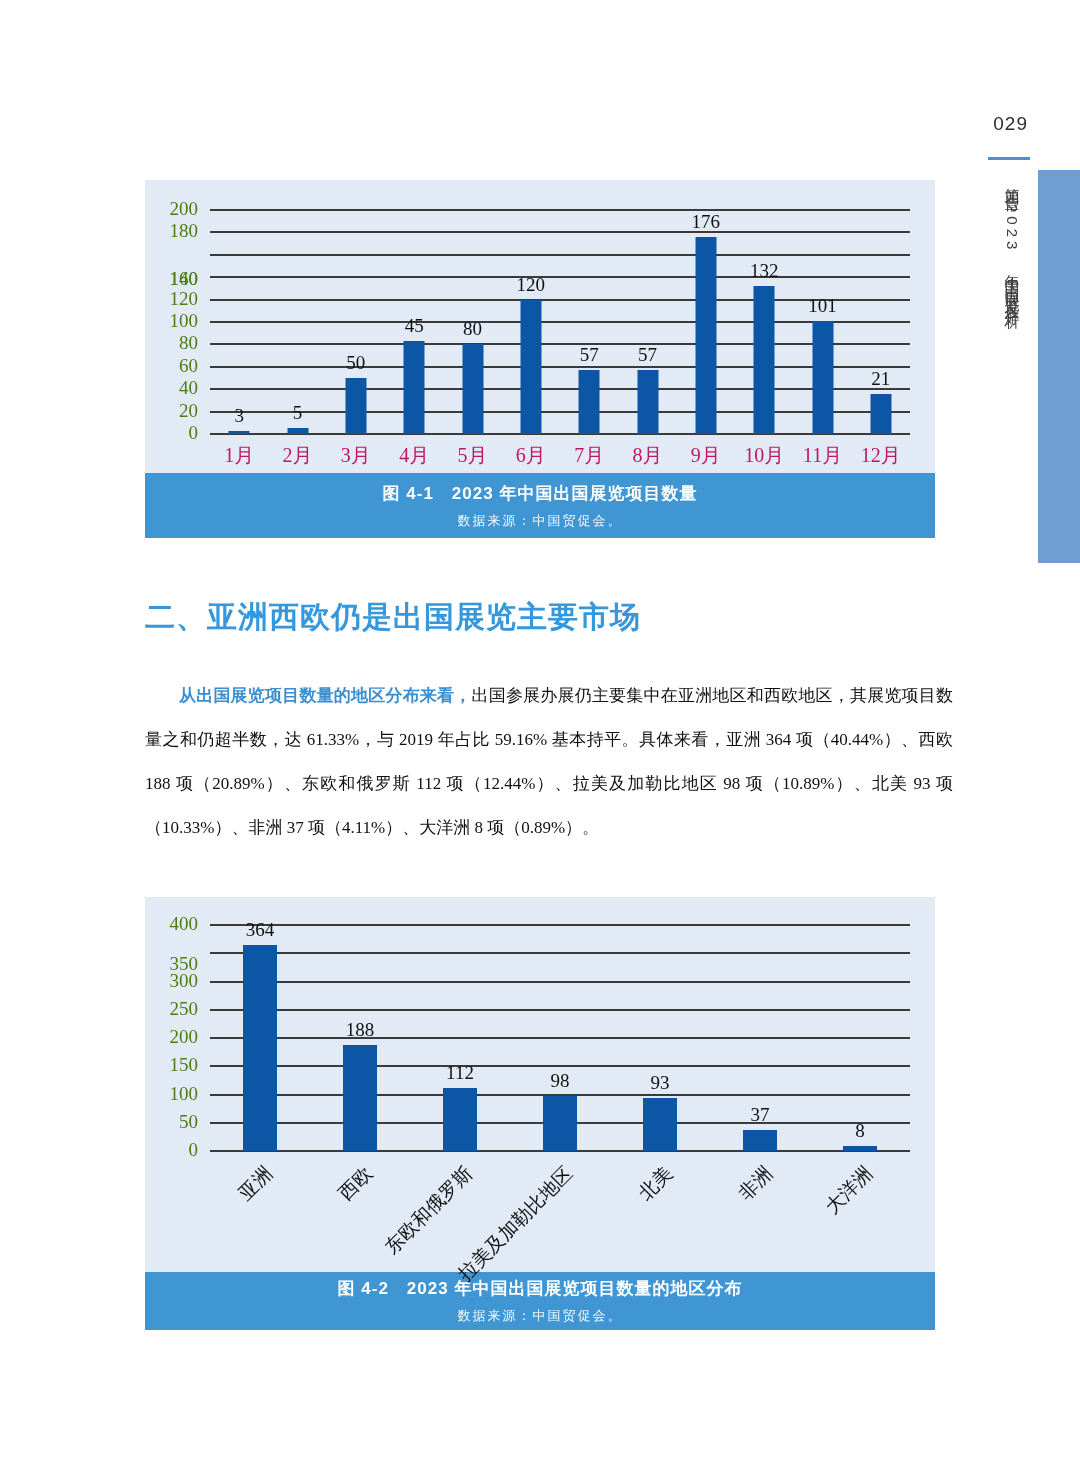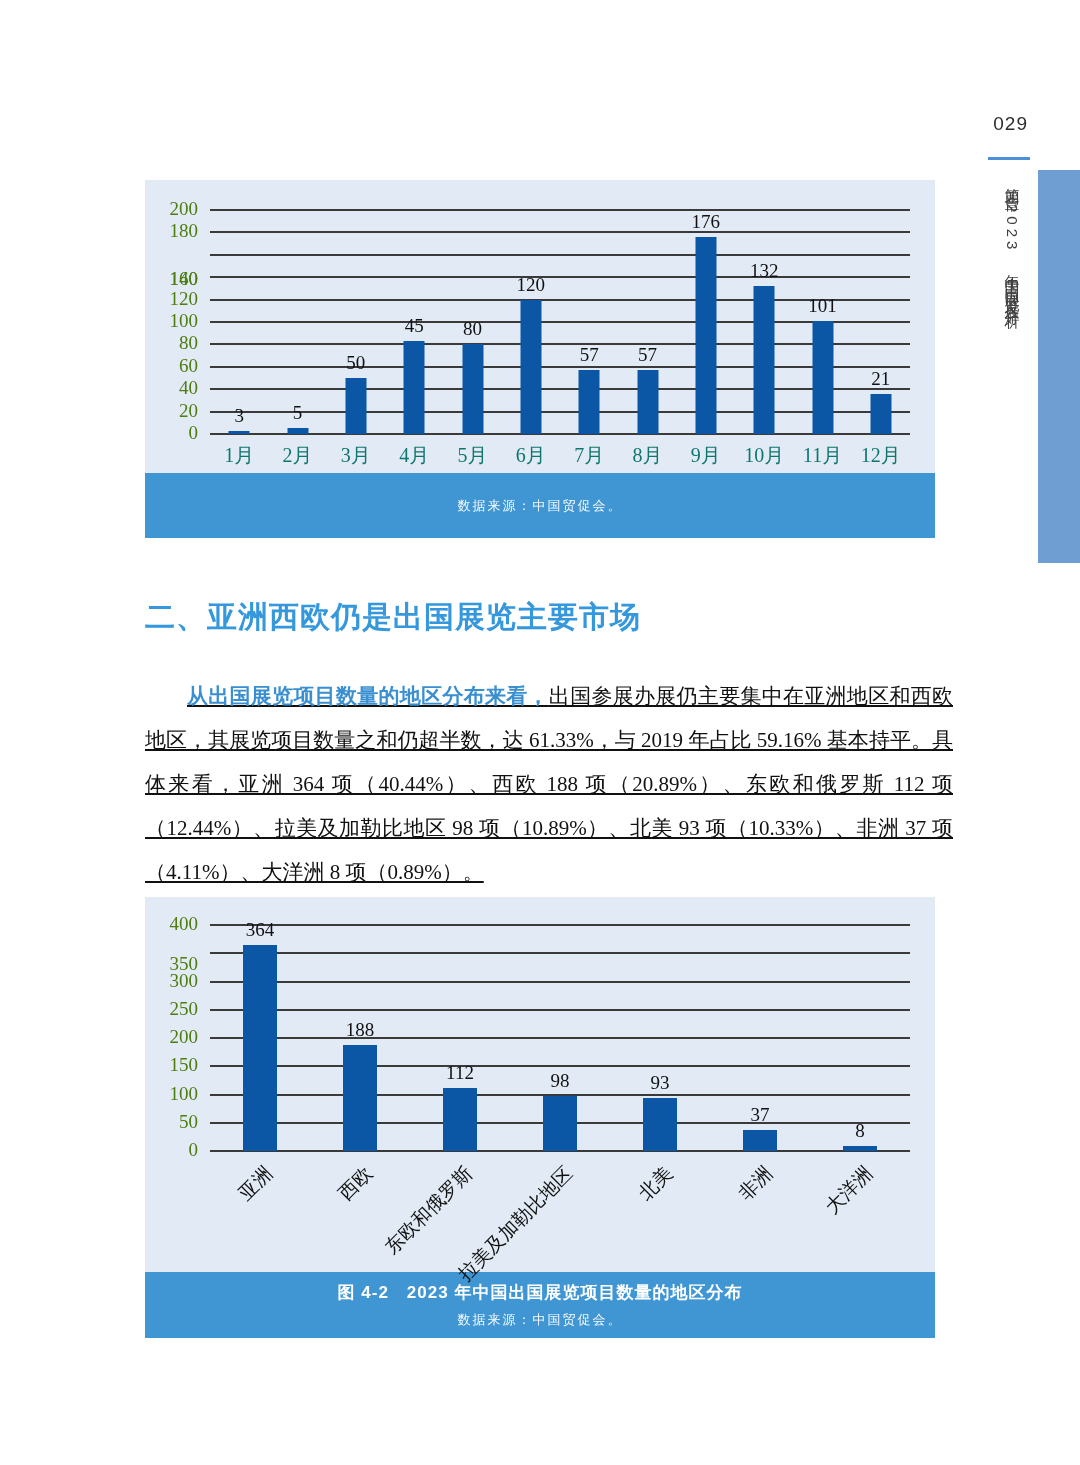--- a/index.html
+++ b/index.html
@@ -39,45 +39,45 @@
     position:absolute;left:-72px;width:60px;text-align:right;
     font-family:"Liberation Serif","DejaVu Serif",serif;font-size:19px;color:#4d7c0f;
   }
   .bar{position:absolute;bottom:0;transform:translateX(-50%);background:#0b57a5;}
   .val-label{
     position:absolute;transform:translateX(-50%);white-space:nowrap;
     font-family:"Liberation Serif","DejaVu Serif",serif;font-size:19px;color:#111;
   }
   .xlabel-h{
     position:absolute;transform:translateX(-50%);white-space:nowrap;
-    font-family:"Liberation Serif","DejaVu Serif",serif;font-size:20px;color:#0f766e;
+    font-family:"Liberation Serif","DejaVu Serif",serif;font-size:20px;color:#be185d;
   }
   .xlabel-rot-anchor{position:absolute;width:0;height:0;}
   .xlabel-rot-anchor span{
     position:absolute;right:0;top:0;white-space:nowrap;
     transform:rotate(-45deg);transform-origin:top right;
     font-family:"Liberation Serif","DejaVu Serif",serif;font-size:19px;color:#111;
   }
   .caption-band{
     background:#4096d3;color:#ffffff;display:flex;flex-direction:column;
     align-items:center;justify-content:center;gap:7px;
   }
   #chart1 .caption-band{height:65px;}
-  #chart2 .caption-band{height:66px;}
+  #chart2 .caption-band{height:58px;}
   .caption-title{font-size:17px;font-weight:600;letter-spacing:1px;}
   .caption-source{font-size:13px;letter-spacing:2px;color:rgba(255,255,255,0.95);}
   
   .section-heading{
     position:absolute;left:145px;top:597px;font-size:30px;font-weight:700;
     color:#3598dc;letter-spacing:1px;
   }
   .body-paragraph{
     position:absolute;left:145px;top:674px;width:808px;
-    font-family:"Liberation Serif","DejaVu Serif",serif;font-size:21px;
-    line-height:44px;color:#111;text-align:justify;text-indent:2em;text-decoration:underline;
+    font-family:"Liberation Serif","DejaVu Serif",serif;font-size:17px;
+    line-height:44px;color:#111;text-align:justify;text-indent:2em;
   }
   .para-lead{
     font-family:"Liberation Sans","DejaVu Sans",sans-serif;
     font-weight:700;color:#3a8fd0;
   }
 </style>
 </head>
 <body>
 
 <div class="page-number">029</div>
@@ -145,20 +145,21 @@
         <div class="xlabel-h" style="left: 79.1667%; top: 232px;">10月</div>
         <div class="bar" style="left: 87.5%; width: 21px; height: 113.12px; background: rgb(11, 87, 165);"></div>
         <div class="val-label" style="left: 87.5%; bottom: 117.12px;">101</div>
         <div class="xlabel-h" style="left: 87.5%; top: 232px;">11月</div>
         <div class="bar" style="left: 95.8333%; width: 21px; height: 40.32px; background: rgb(11, 87, 165);"></div>
         <div class="val-label" style="left: 95.8333%; bottom: 44.32px;">21</div>
         <div class="xlabel-h" style="left: 95.8333%; top: 232px;">12月</div>
       </div>
   </div>
   <div class="caption-band">
+    <div class="caption-title">图 4-1　2023 年中国出国展览项目数量</div>
     <div class="caption-source">数据来源：中国贸促会。</div>
   </div>
 </div>
 
 <div class="section-heading">二、亚洲西欧仍是出国展览主要市场</div>
 
 <div class="body-paragraph"><span class="para-lead">从出国展览项目数量的地区分布来看，</span><span>出国参展办展仍主要集中在亚洲地区和西欧地区，其展览项目数量之和仍超半数，达 61.33%，与 2019 年占比 59.16% 基本持平。具体来看，亚洲 364 项（40.44%）、西欧 188 项（20.89%）、东欧和俄罗斯 112 项（12.44%）、拉美及加勒比地区 98 项（10.89%）、北美 93 项（10.33%）、非洲 37 项（4.11%）、大洋洲 8 项（0.89%）。</span></div>
 
 <div class="chart-block" id="chart2">
   <div class="plot-bg">

